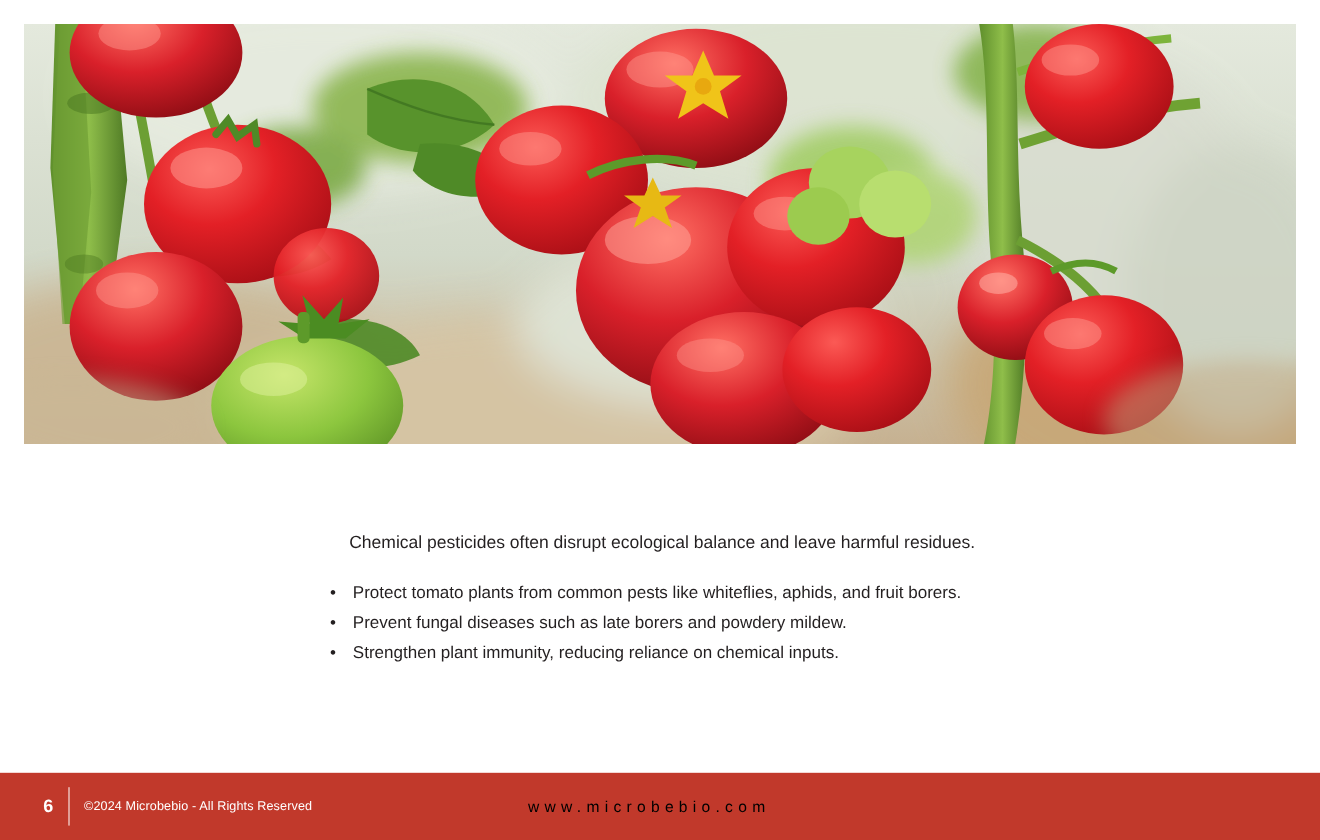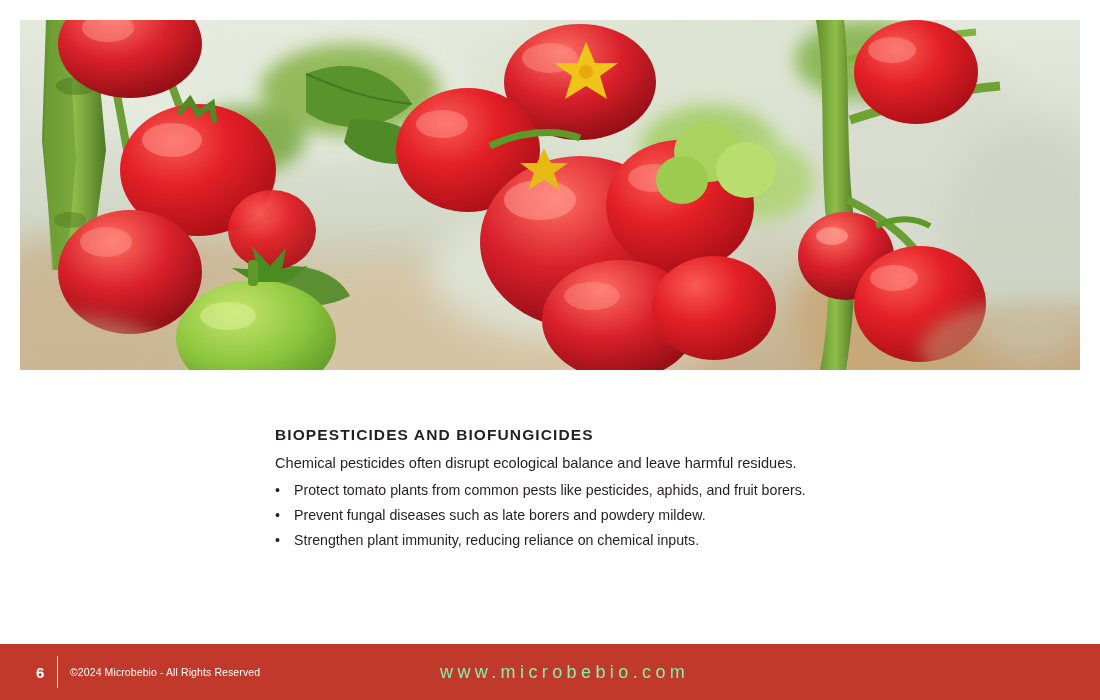--- a/index.html
+++ b/index.html
@@ -42,21 +42,21 @@
   .heading {
     font-size: 15.5px;
     font-weight: bold;
     letter-spacing: 1.1px;
     margin: 0 0 6px 0;
     line-height: 1.3;
   }
   .para {
     font-size: 14.6px;
     line-height: 1.72;
-    margin: 0;
+    margin: 16px;
     color: #231f20;
   }
   .bullets {
     list-style: none;
     margin: 2px 0 0 0;
     padding: 0;
   }
   .bullets li {
     font-size: 14.2px;
     line-height: 1.76;
@@ -112,23 +112,23 @@
     color: #ffffff;
     letter-spacing: 0.1px;
     white-space: nowrap;
     text-align: right;
   }
   .website {
     position: absolute;
     left: 440px;
     top: 50%;
     transform: translateY(-50%);
-    font-size: 18px;
+    font-size: 13px;
     letter-spacing: 4.4px;
-    color: #86efac;
+    color: #000000;
     white-space: nowrap;
   }
 </style>
 </head>
 <body>
 
 <div class="hero">
   <svg class="hero-canvas" viewBox="0 0 1060 350" preserveAspectRatio="none">
     <defs>
       <radialGradient id="tomGrad" cx="35%" cy="28%" r="78%">
@@ -274,26 +274,25 @@
     </g>
 
     <g filter="url(#blurSoft)" opacity="0.5">
       <ellipse cx="1020" cy="330" rx="120" ry="50" fill="#c3a87f"></ellipse>
       <ellipse cx="40" cy="336" rx="110" ry="40" fill="#cbb795"></ellipse>
     </g>
   </svg>
 </div>
 
 <div class="content">
-  <h2 class="heading">BIOPESTICIDES AND BIOFUNGICIDES</h2>
   <p class="para">Chemical pesticides often disrupt ecological balance and leave harmful residues.</p>
   <ul class="bullets">
     <li>
       <span class="dot">•</span>
-      <span>Protect tomato plants from common pests like pesticides, aphids, and fruit borers.</span>
+      <span>Protect tomato plants from common pests like whiteflies, aphids, and fruit borers.</span>
     </li>
     <li>
       <span class="dot">•</span>
       <span>Prevent fungal diseases such as late borers and powdery mildew.</span>
     </li>
     <li>
       <span class="dot">•</span>
       <span>Strengthen plant immunity, reducing reliance on chemical inputs.</span>
     </li>
   </ul>

